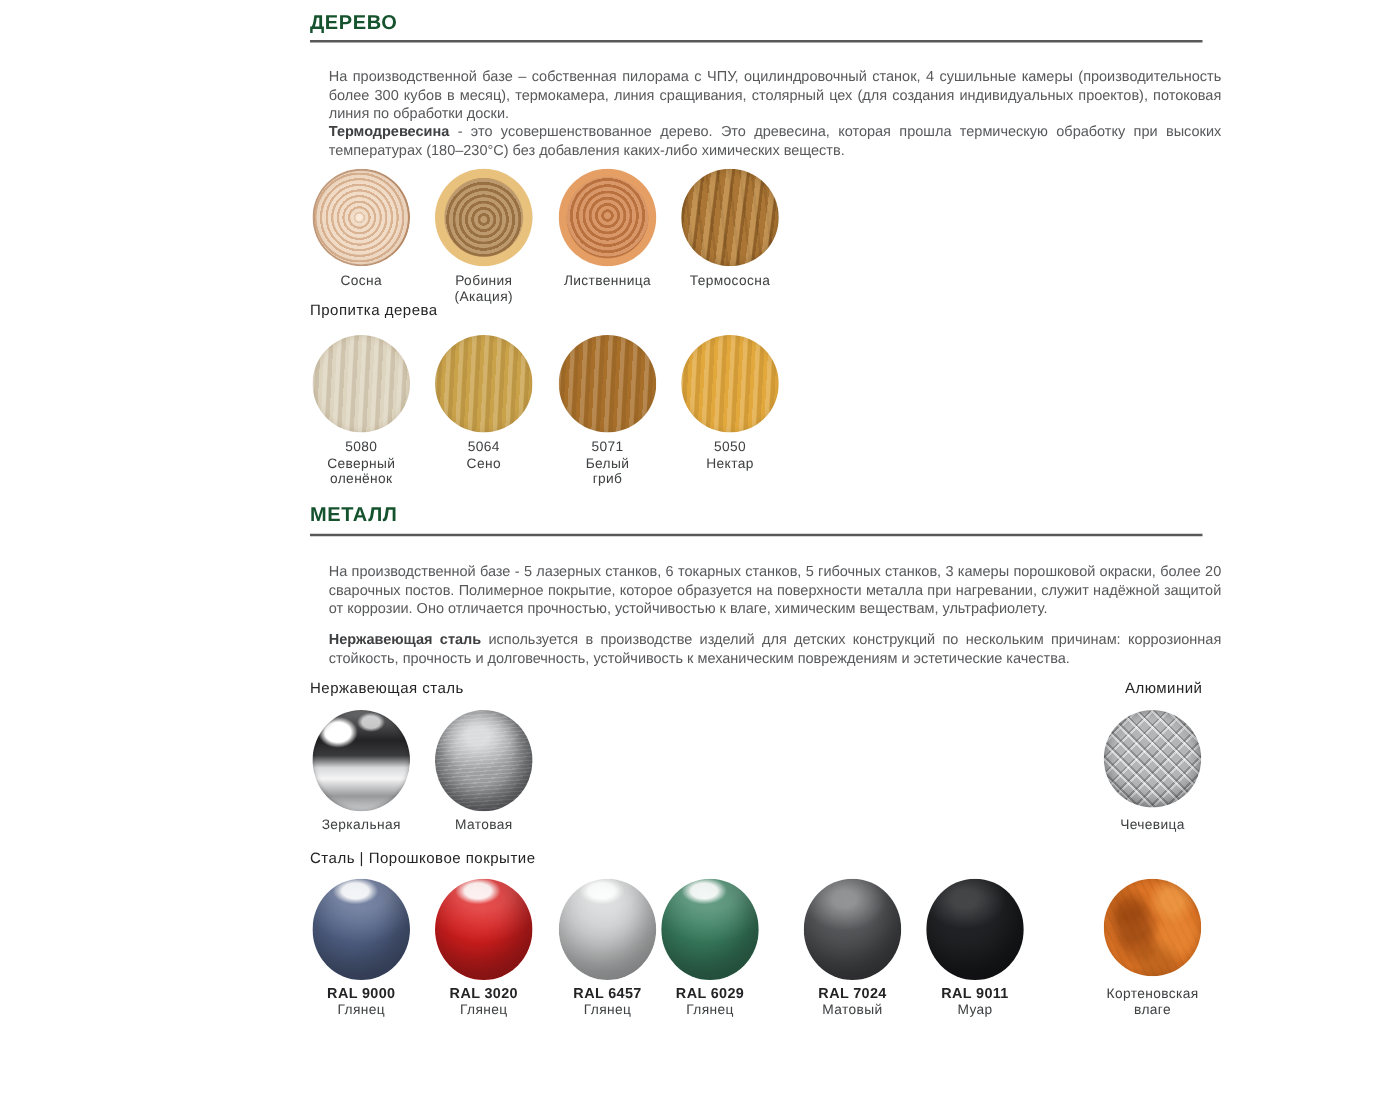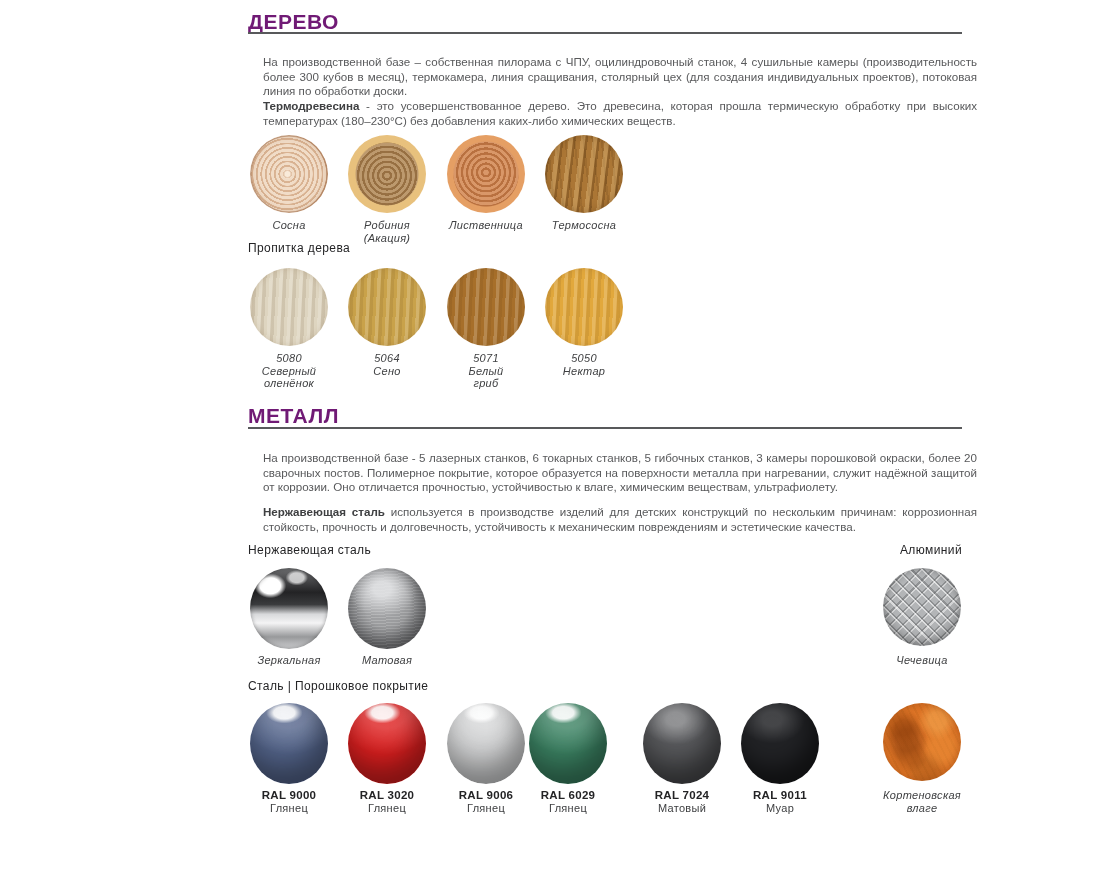--- a/index.html
+++ b/index.html
@@ -4,22 +4,22 @@
 <style>
   html,body { margin:0; padding:0; }
   body {
     width:1110px; height:879px; background:#ffffff; position:relative;
     font-family:"Liberation Sans", sans-serif; overflow:hidden;
     -webkit-font-smoothing:antialiased;
   }
   .content { position:absolute; left:248px; top:0; width:714px; height:879px; }
 
   .section-title {
-    position:absolute; margin:0; font-size:21px; font-weight:bold;
-    color:#701a75; letter-spacing:.5px;
+    position:absolute; margin:0; font-size:16px; font-weight:bold;
+    color:#14532d; letter-spacing:.5px;
   }
   .rule { position:absolute; left:0; width:714px; height:2px; background:#58595b; }
 
   .body-text {
     position:absolute; left:0; margin:15px; width:714px;
     font-size:11.6px; line-height:14.6px; color:#58595b; text-align:justify;
   }
   .body-text b { color:#3f4042; }
 
   .sub-title {
@@ -33,21 +33,21 @@
 
   .circle, .ball {
     width:78px; height:78px; border-radius:50%; box-sizing:border-box;
     background-repeat:no-repeat;
   }
   .ball { height:81px; }
 
   .swatch-label {
     position:absolute; top:84px; left:50%; transform:translateX(-50%);
     font-size:11px; line-height:12.6px; color:#3f4042; text-align:center;
-    white-space:pre-line; letter-spacing:.3px;font-style:italic;
+    white-space:pre-line; letter-spacing:.3px;
   }
   .ral-label {
     position:absolute; top:86px; left:50%; transform:translateX(-50%);
     text-align:center; white-space:nowrap;
   }
   .ral-code { font-size:11.5px; font-weight:bold; color:#232325; letter-spacing:.3px; }
   .ral-finish { font-size:11px; color:#3f4042; margin-top:1px; letter-spacing:.3px; }
 
   
   .tex-pine {
@@ -228,21 +228,21 @@
     <div class="col" style="left:100px">
       <div class="ball ball-glossy" style="background-color: rgb(224, 32, 32);"></div>
       <div class="ral-label">
         <div class="ral-code">RAL 3020</div>
         <div class="ral-finish">Глянец</div>
       </div>
     </div>
     <div class="col" style="left:199px">
       <div class="ball ball-glossy" style="background-color: rgb(215, 216, 217);"></div>
       <div class="ral-label">
-        <div class="ral-code">RAL 9006</div>
+        <div class="ral-code">RAL 6457</div>
         <div class="ral-finish">Глянец</div>
       </div>
     </div>
     <div class="col" style="left:281px">
       <div class="ball ball-glossy" style="background-color: rgb(60, 132, 100);"></div>
       <div class="ral-label">
         <div class="ral-code">RAL 6029</div>
         <div class="ral-finish">Глянец</div>
       </div>
     </div>

